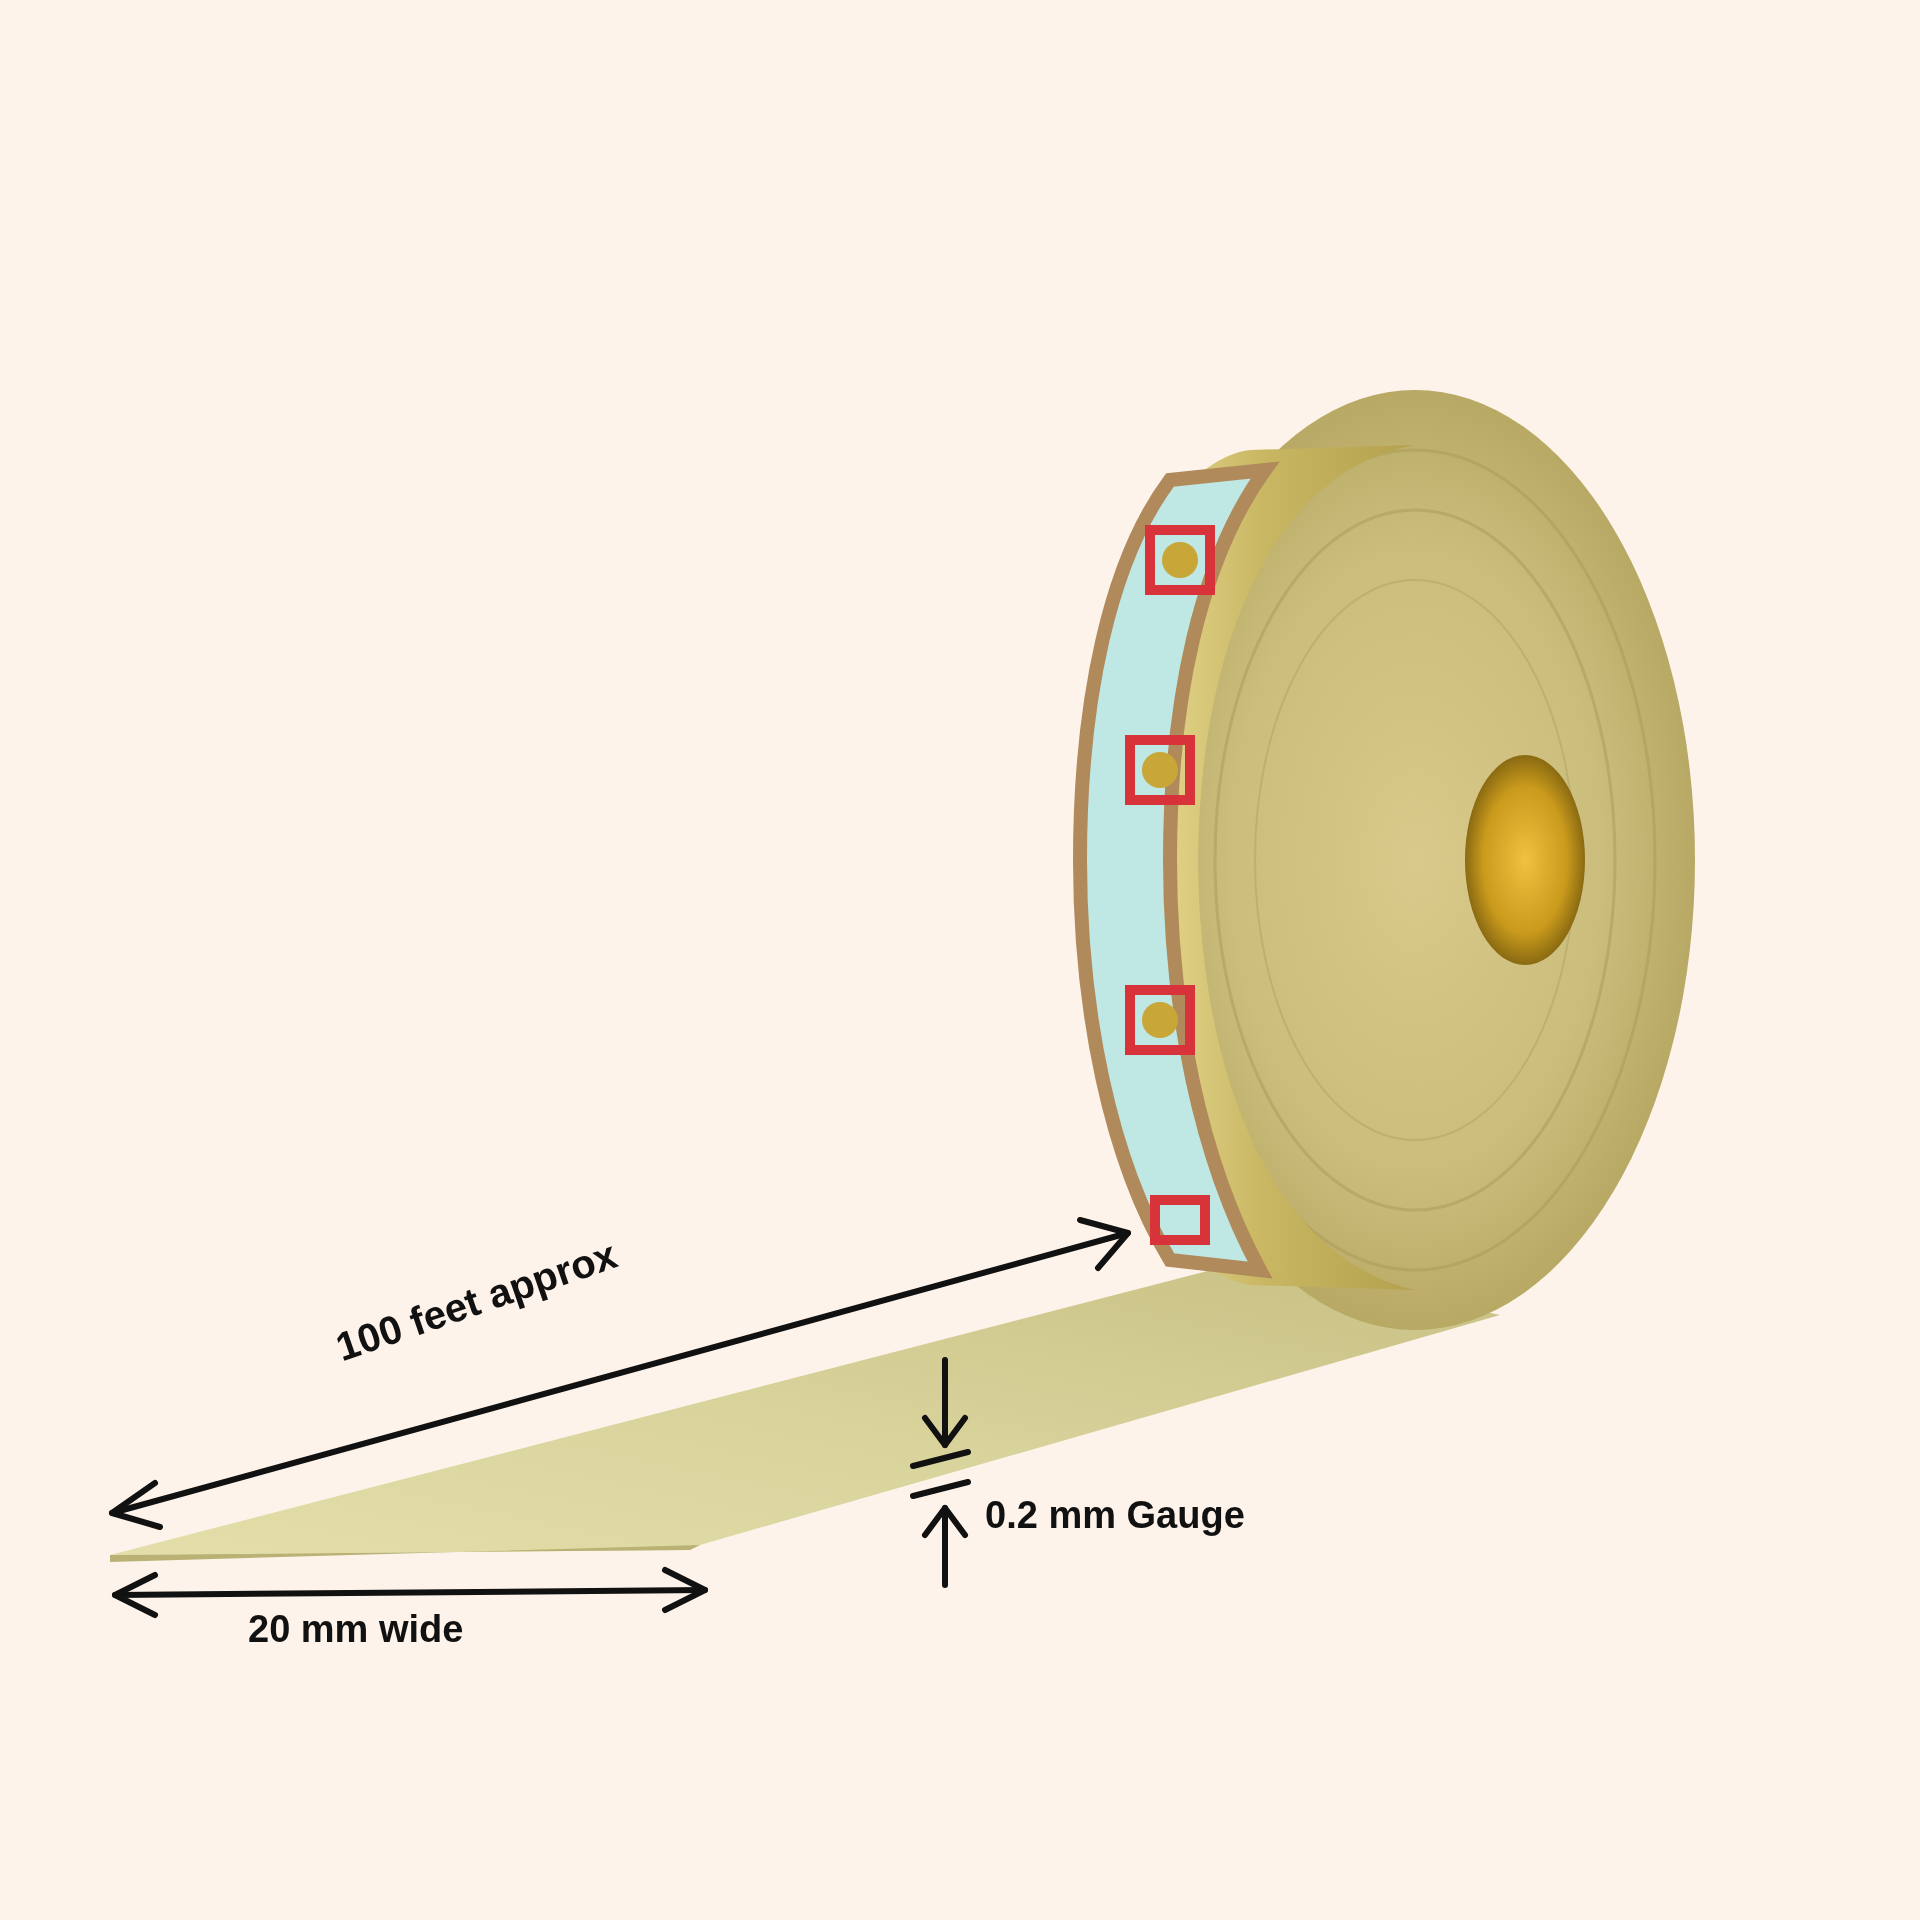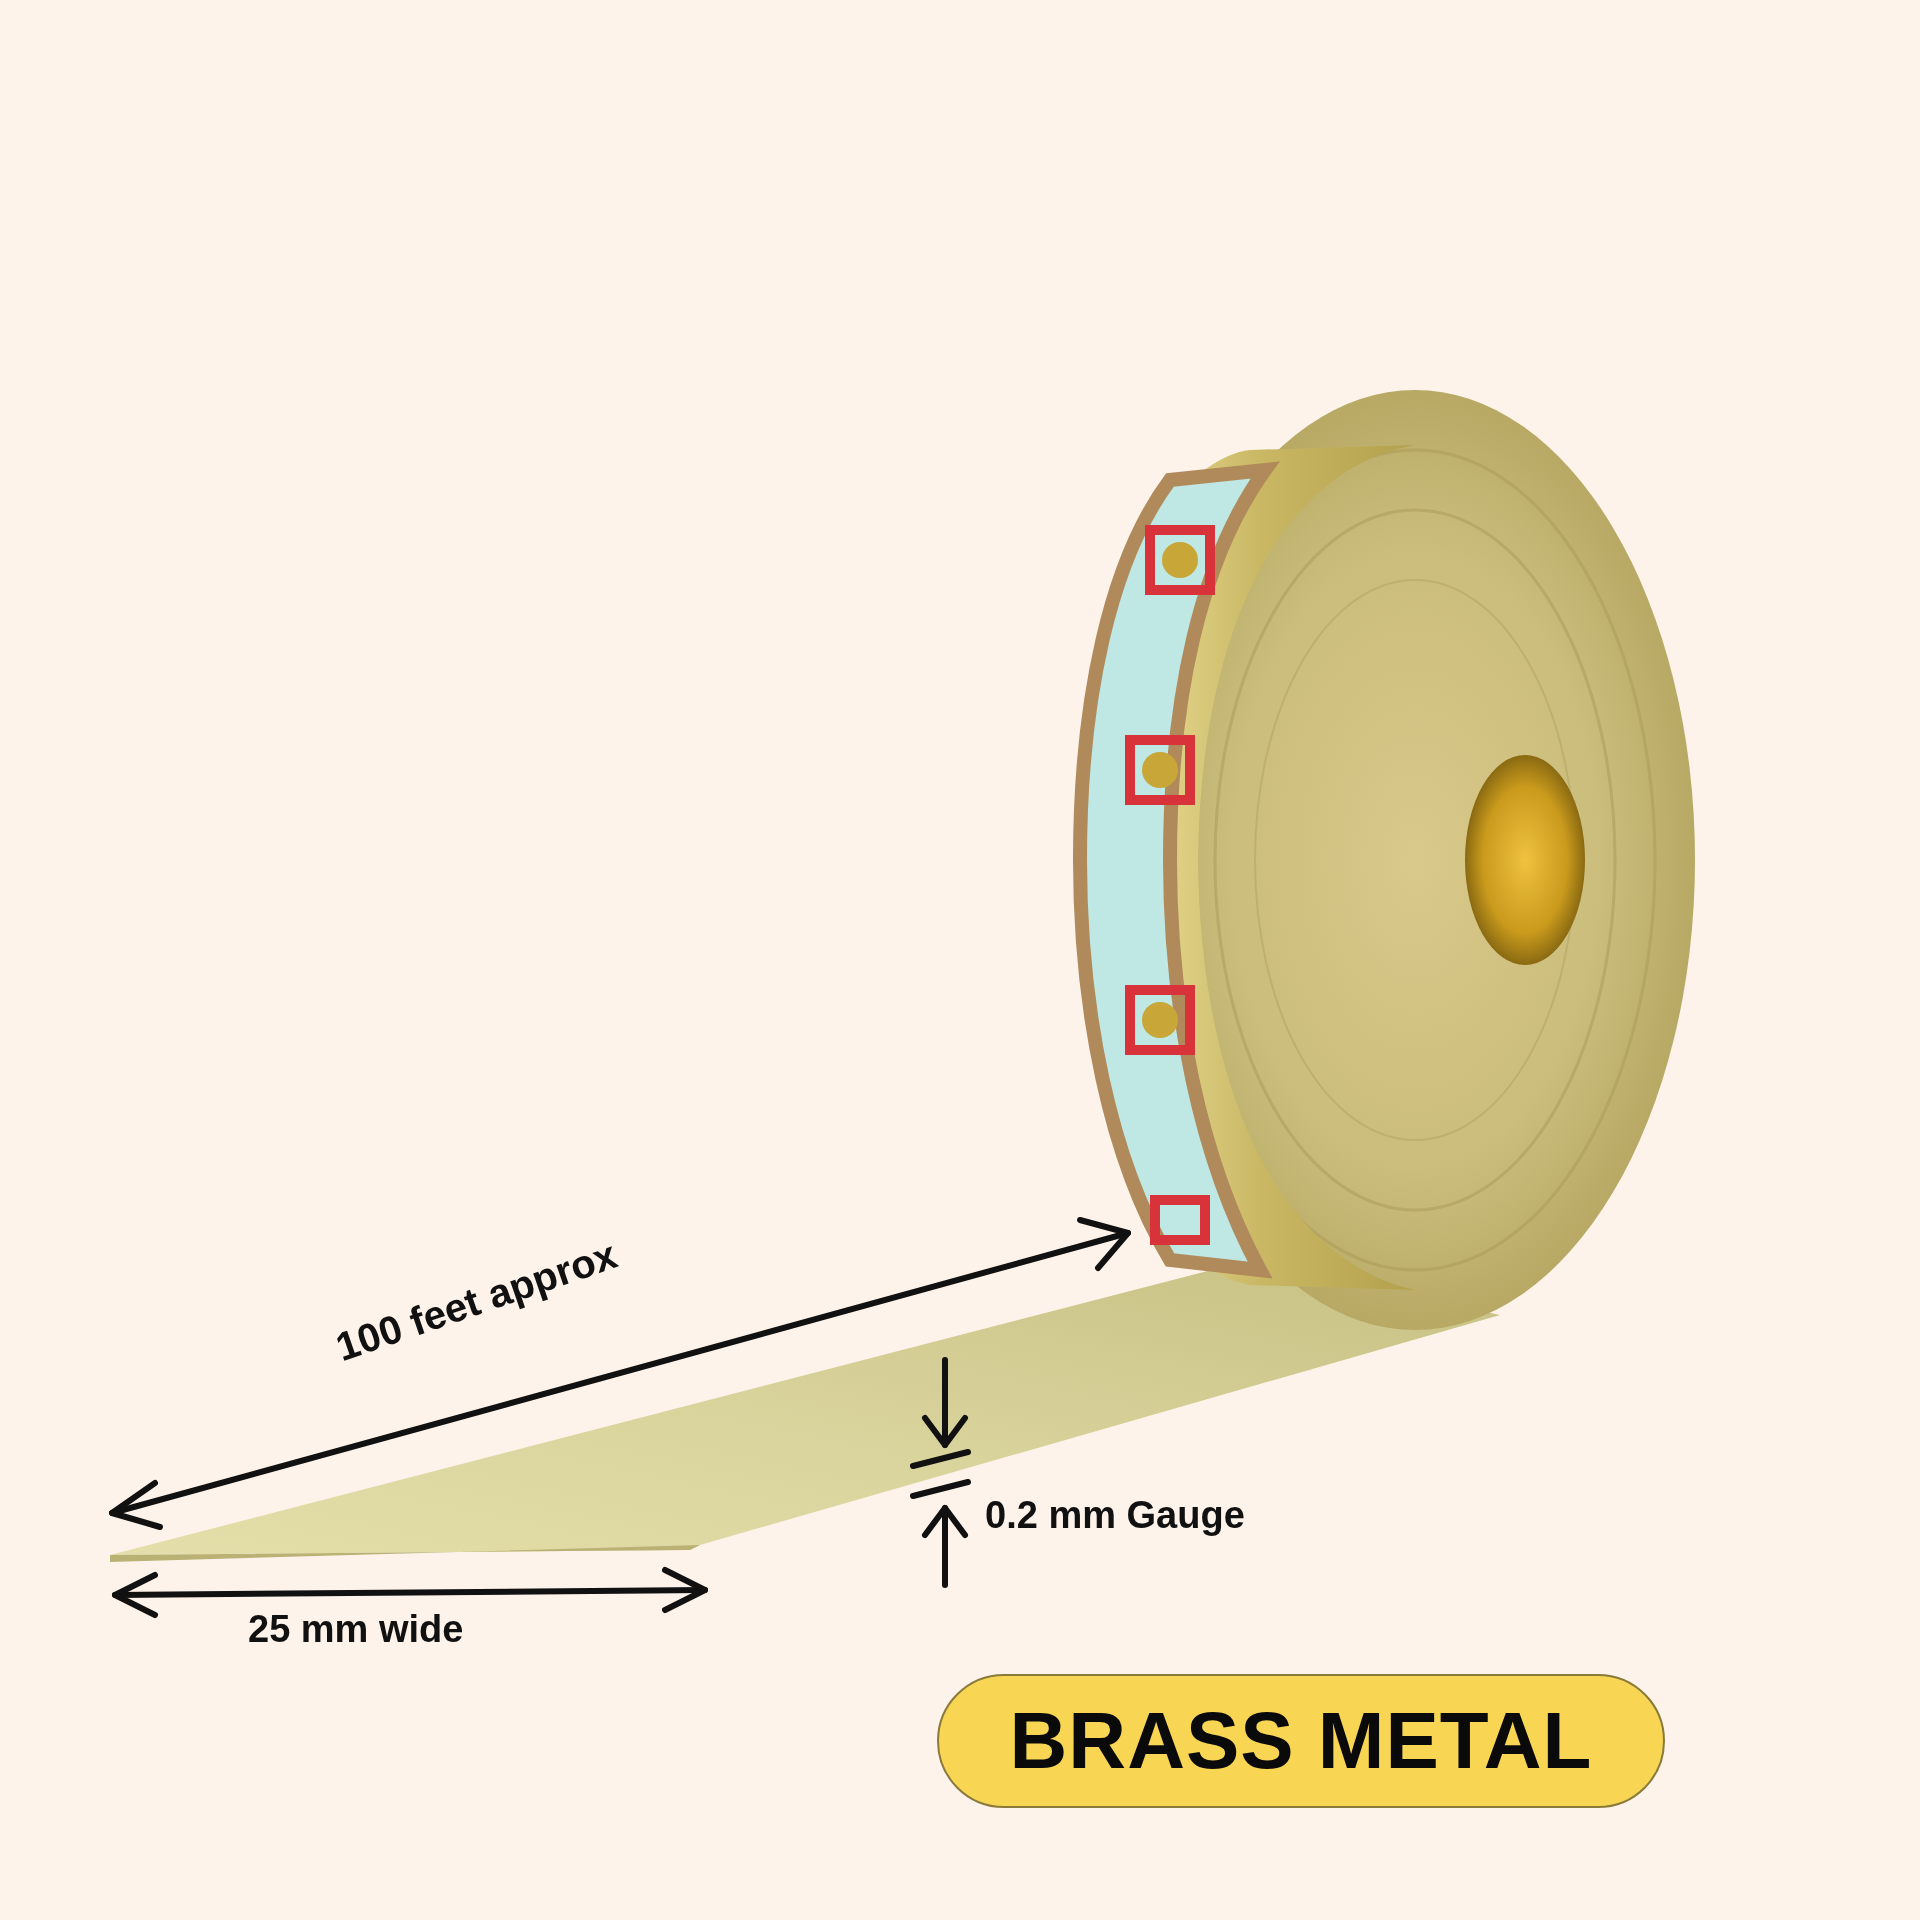--- a/index.html
+++ b/index.html
@@ -128,19 +128,16 @@
         <polyline points="925,1418 945,1445 965,1418"></polyline>
         <line x1="913" y1="1466" x2="968" y2="1452"></line>
         <line x1="913" y1="1496" x2="968" y2="1482"></line>
         <line x1="945" y1="1508" x2="945" y2="1585"></line>
         <polyline points="925,1535 945,1508 965,1535"></polyline>
       </g>
     </g>
   </svg>
 
   <div class="label label-length">100 feet approx</div>
-  <div class="label label-width">25 mm wide</div>
+  <div class="label label-width">20 mm wide</div>
   <div class="label label-gauge">0.2 mm Gauge</div>
 
-  <div class="badge">
-    <span class="badge-text">BRASS METAL</span>
-  </div>
 </div>
 
 </body></html>

